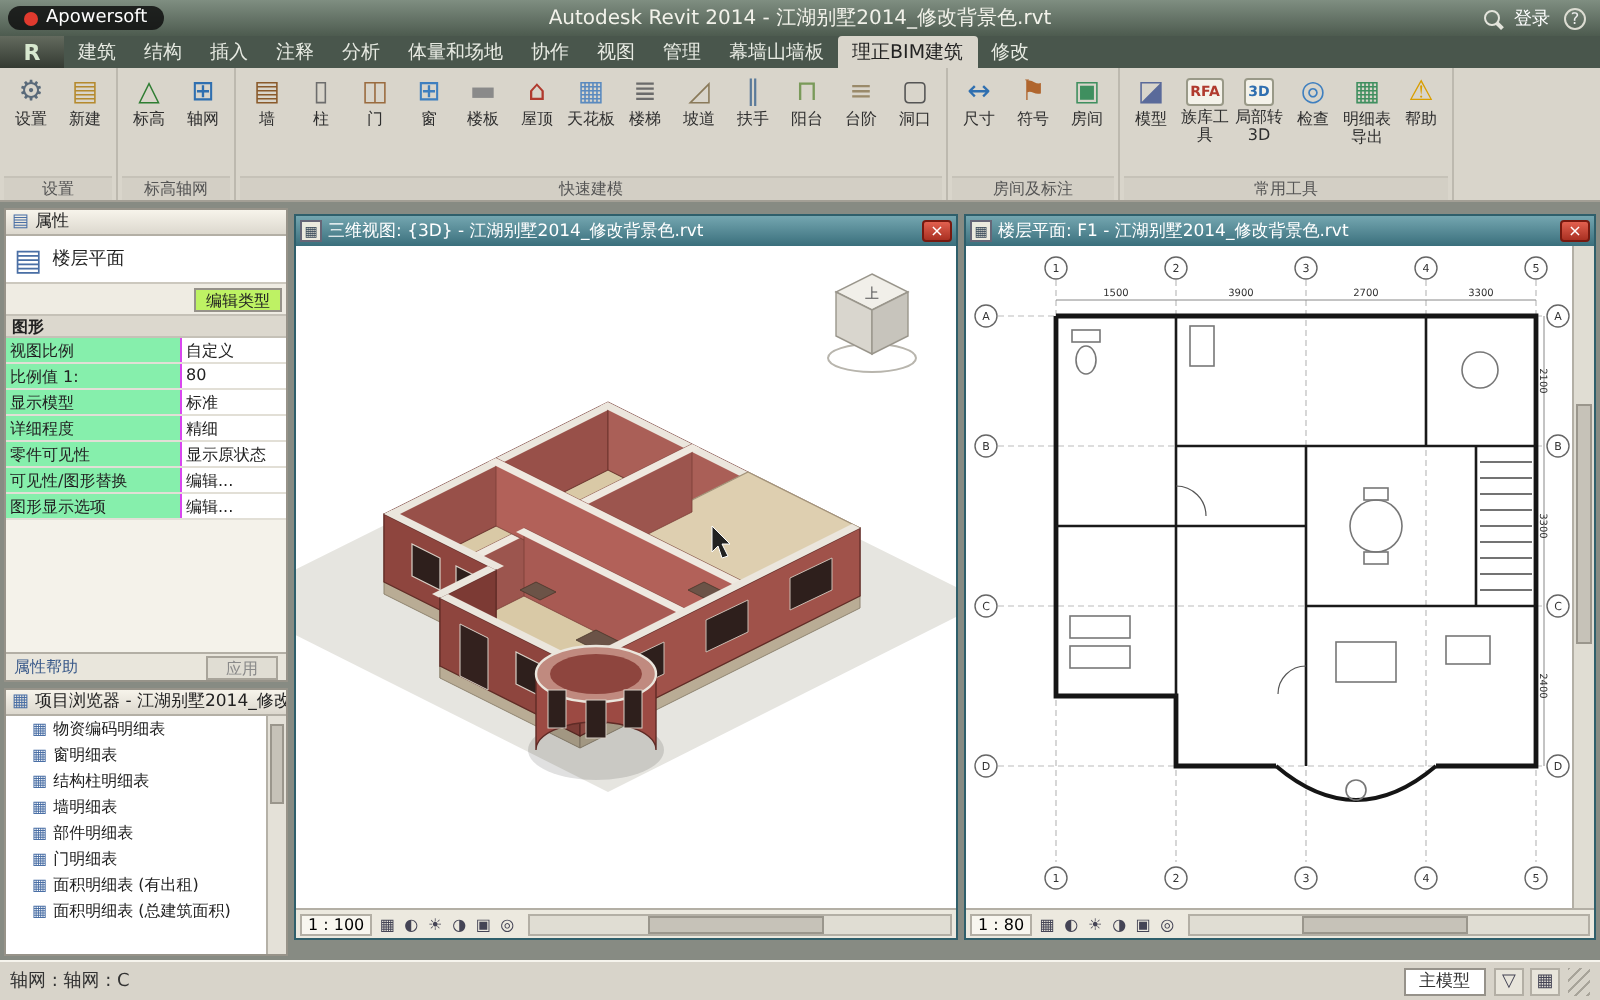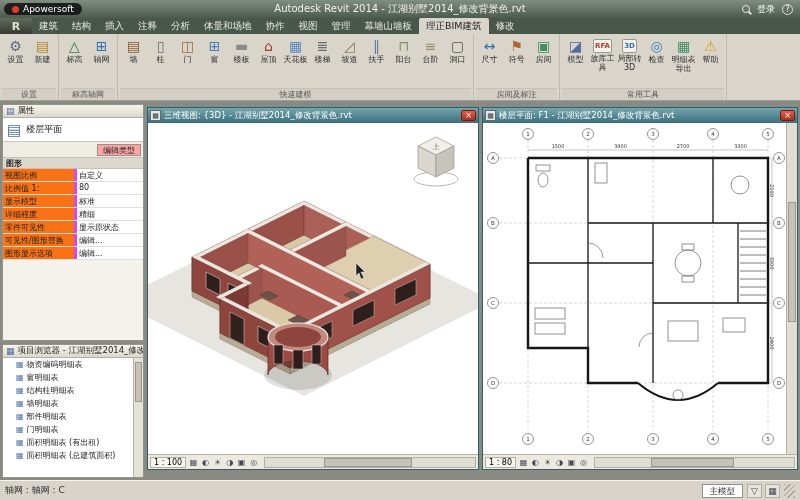--- a/index.html
+++ b/index.html
@@ -39,25 +39,25 @@
 .propPanel{top:104px;height:237px}
 .browserPanel{top:344px;height:134px}
 .panelHdr{height:13px;background:linear-gradient(#f7f4eb,#dcd8ce);border-bottom:1px solid #b3afa5;display:flex;align-items:center;padding:0 3px;font-size:8.5px;gap:3px;white-space:nowrap;overflow:hidden}
 .phIcon{color:#4a6fa5;font-size:9px}
 .typeRow{height:24px;background:#fff;display:flex;align-items:center;gap:5px;padding:0 4px;border-bottom:1px solid #ccc8be}
 .typeRow .bigIcon{font-size:15px;color:#4a6fa5}
 .typeRow .typeLbl{font-size:9px}
 .comboRow{height:15px;margin:1px 2px 0;background:#fff;border:1px solid #8d8d8d;display:flex;align-items:center;font-size:8px;padding-left:3px}
 .comboArrow{margin-left:auto;width:12px;height:13px;text-align:center;background:#e6e3d9;border-left:1px solid #aaa;font-size:7px;line-height:13px;color:#444}
 .editTypeRow{height:15px;display:flex;justify-content:flex-end;align-items:center;padding:1px 2px}
-.editTypeBtn{border:1px solid #96928a;background:#fca5a5;padding:0 5px;height:12px;line-height:11px;font-size:8px}
+.editTypeBtn{border:1px solid #96928a;background:#bef264;padding:0 5px;height:12px;line-height:11px;font-size:8px}
 .catRow{height:12px;background:#dcd8ce;border-top:1px solid #c5c1b7;border-bottom:1px solid #c5c1b7;font-weight:bold;padding-left:3px;line-height:11px}
 .propGrid{flex:1;background:#f4f2ea;overflow:hidden}
 .prow{display:flex;height:13px;border-bottom:1px solid #e2dfd6}
-.plabel{width:74px;background:#f97316;border-right:3px solid #d946ef;padding:1px 2px;white-space:nowrap;overflow:hidden}
+.plabel{width:88px;background:#86efac;border-right:1px solid #d946ef;padding:1px 2px;white-space:nowrap;overflow:hidden}
 .pvalue{flex:1;background:#fff;padding:1px 2px;white-space:nowrap;overflow:hidden}
 .propFooter{height:14px;display:flex;align-items:center;justify-content:space-between;padding:0 4px;border-top:1px solid #b3afa5;background:#e9e6dc}
 .helpLink{color:#3a5a8a}
 .applyBtn{border:1px solid #a8a49a;background:#e0ddd3;color:#8a8a8a;padding:0 9px;height:12px;line-height:11px;font-size:8px}
 .blist{flex:1;display:flex;background:#fff}
 .bitems{flex:1;overflow:hidden}
 .bitem{height:13px;display:flex;align-items:center;gap:3px;padding-left:13px;font-size:8px;white-space:nowrap;overflow:hidden}
 .bitem .bicon{color:#4a6fa5;font-size:8px}
 .pvscroll{width:10px;background:#e4e1d8;border-left:1px solid #b5b1a7;position:relative}
 .pvthumb{position:absolute;top:4px;left:1px;right:1px;height:40px;background:#c6c2b8;border:1px solid #9a968c}
@@ -291,20 +291,24 @@
         </div>
         <div class="prow">
           <span class="plabel">可见性/图形替换</span>
           <span class="pvalue">编辑...</span>
         </div>
         <div class="prow">
           <span class="plabel">图形显示选项</span>
           <span class="pvalue">编辑...</span>
         </div>
       </div>
+    <div class="propFooter">
+      <span class="helpLink">属性帮助</span>
+      <span class="applyBtn">应用</span>
+    </div>
   </div>
 
   <div class="panel browserPanel">
     <div class="panelHdr">
       <span class="phIcon">▦</span>
       <span>项目浏览器 - 江湖别墅2014_修改背景...</span>
     </div>
     <div class="blist">
       <div class="bitems" id="browserItems">
           <div class="bitem">

